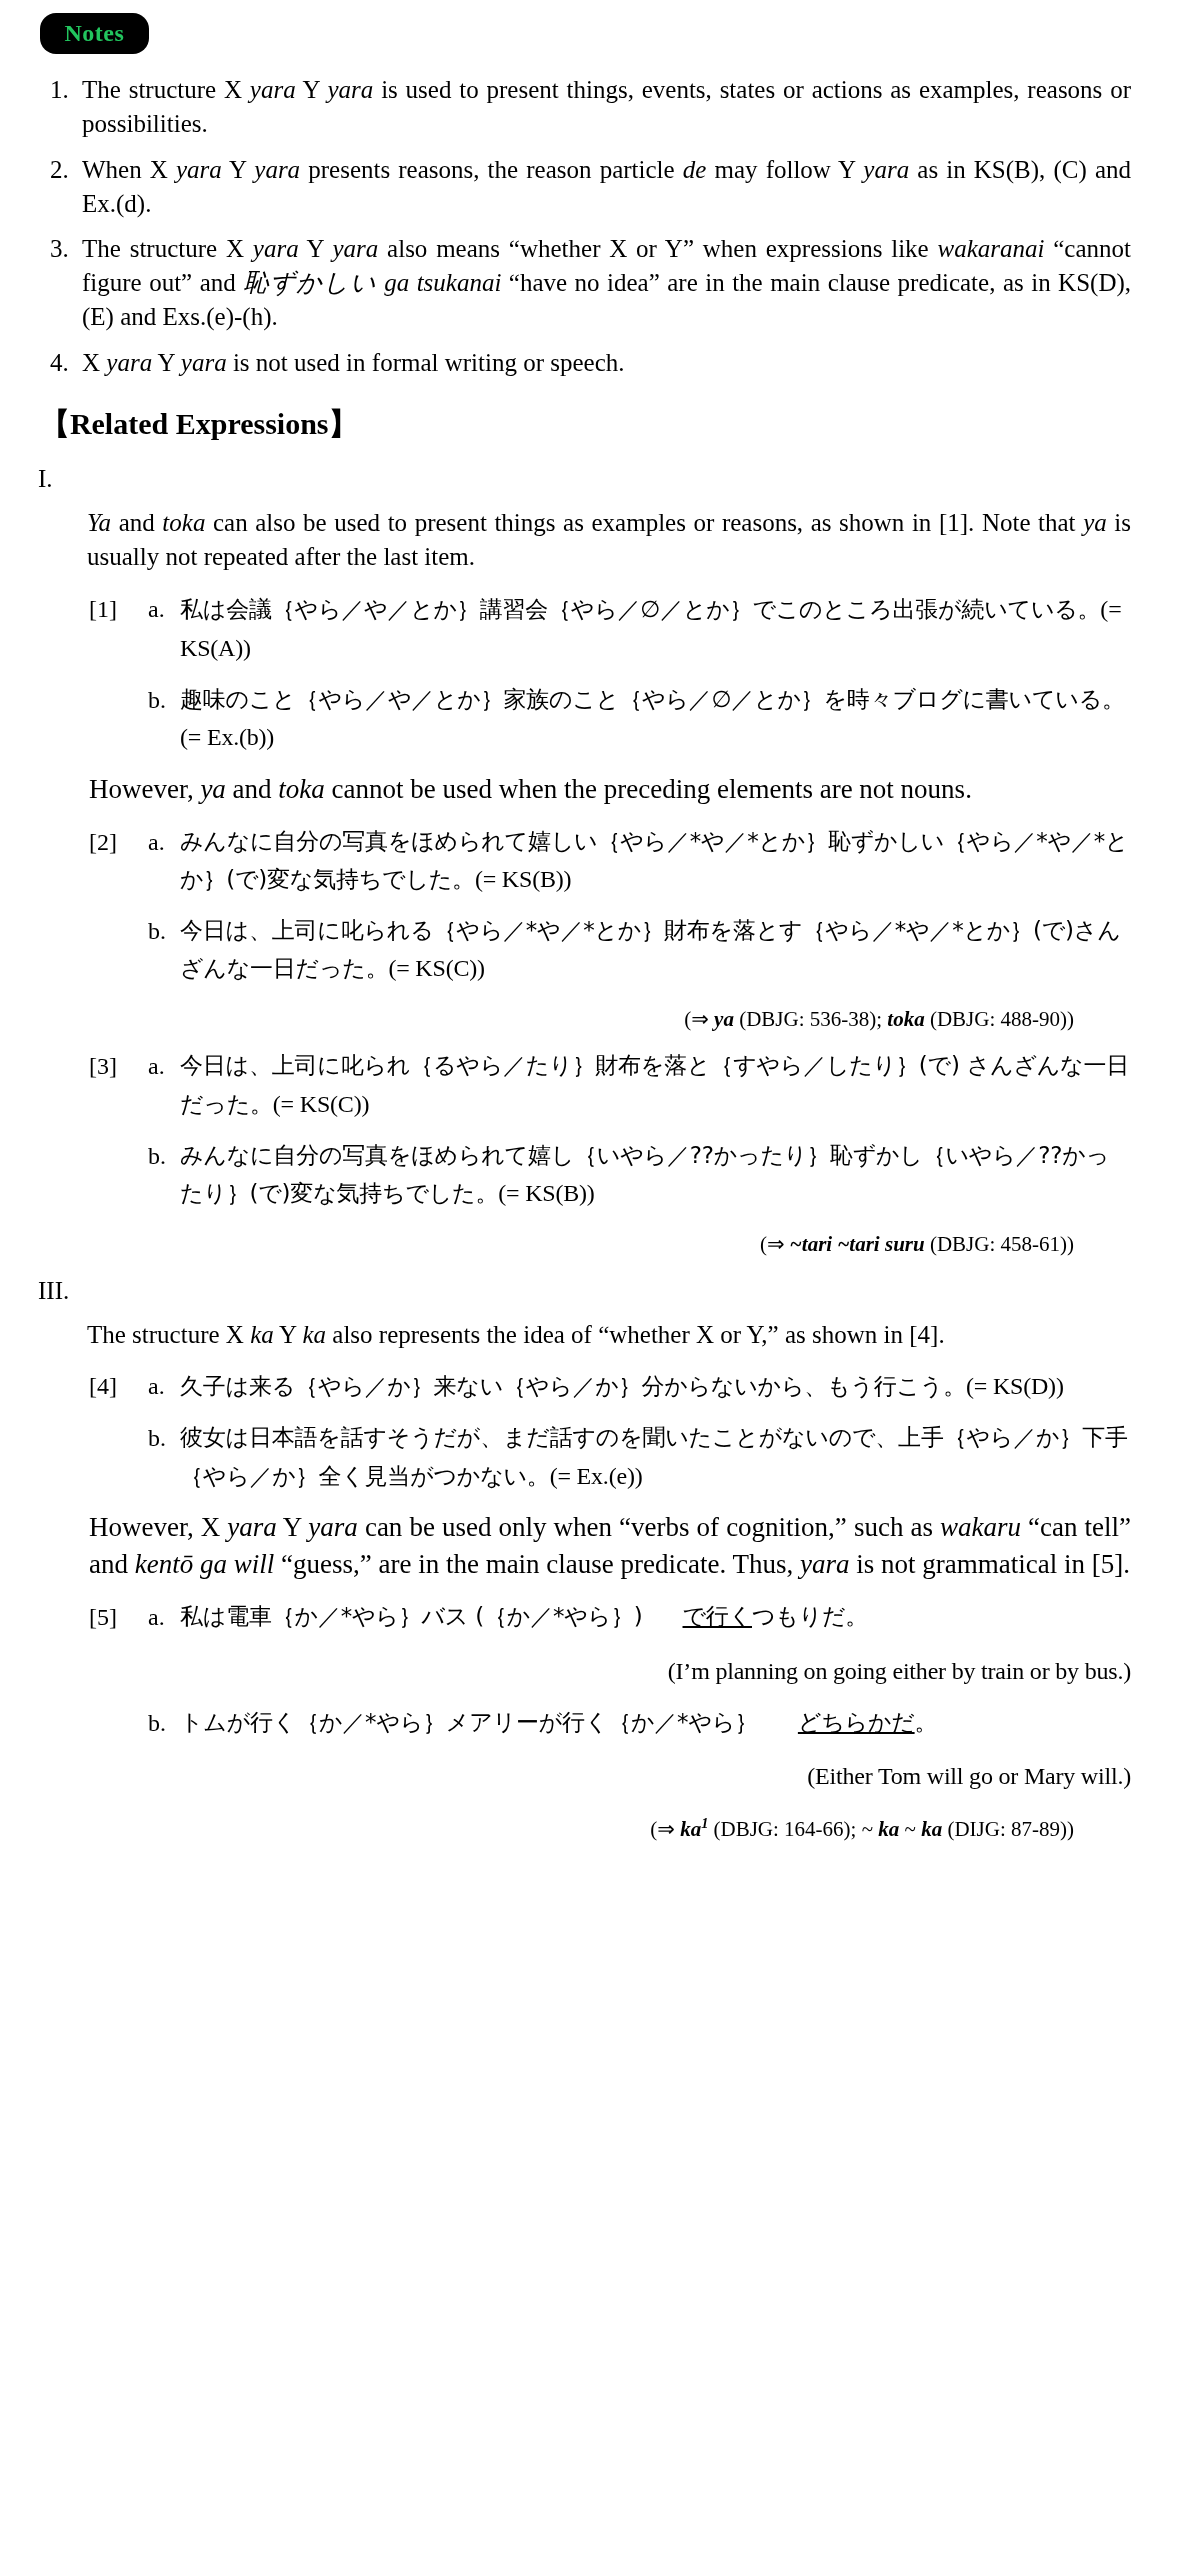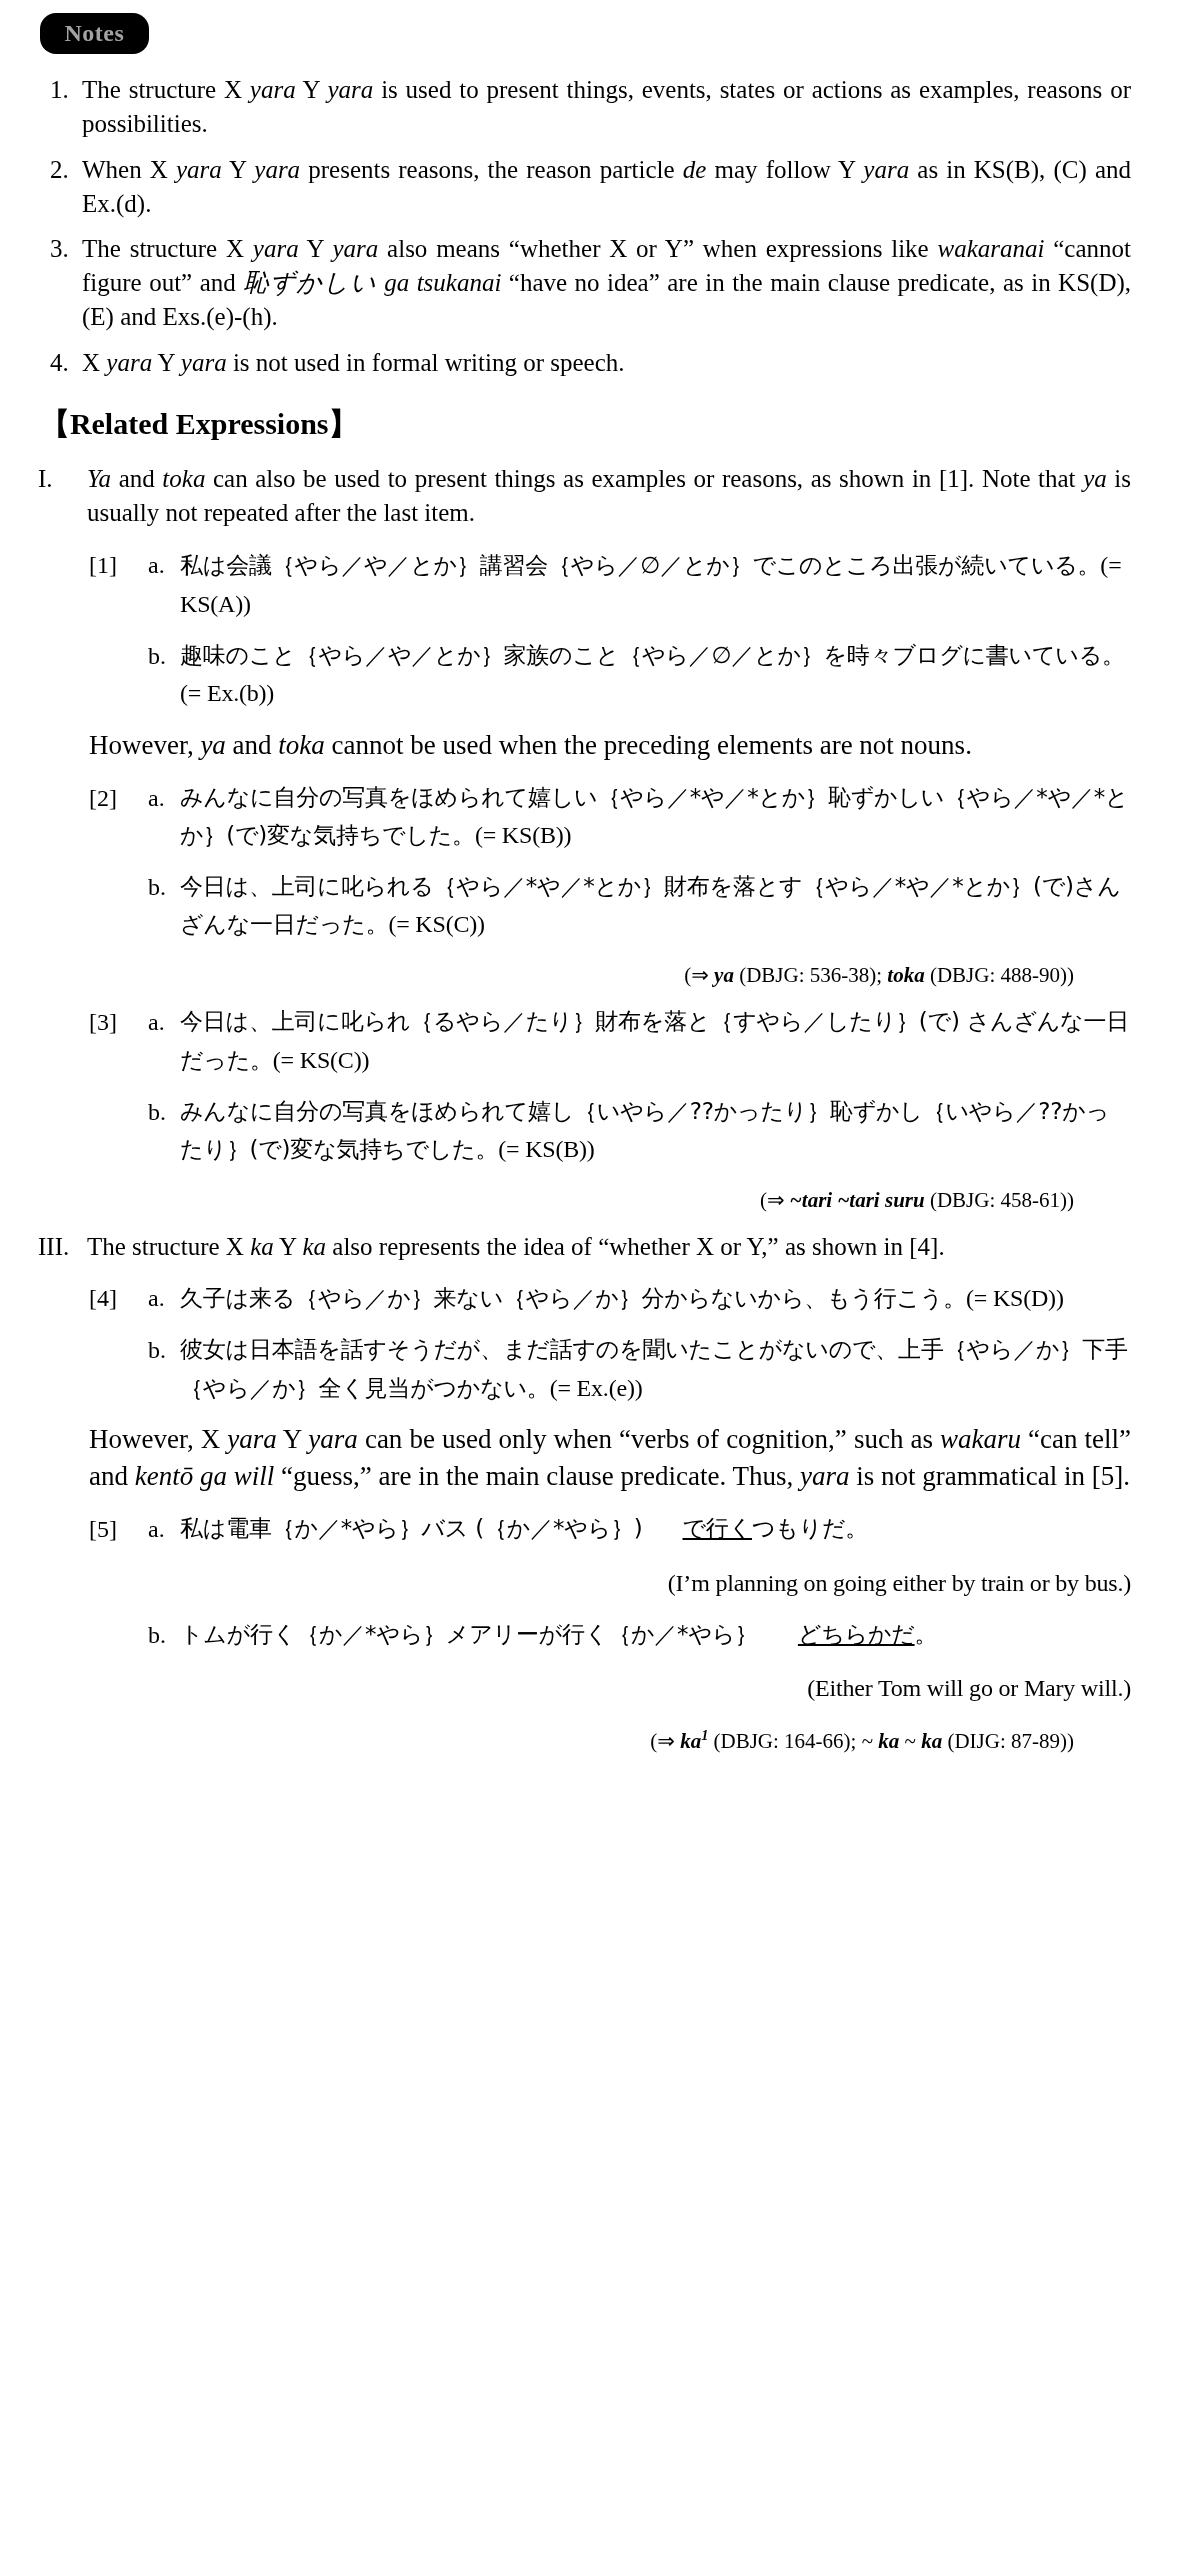--- a/index.html
+++ b/index.html
@@ -22,21 +22,21 @@
     box-sizing: border-box;
   }
   .content {
     padding: 13.3px 49px 19px 38px;
   }
 
   
   .notes-pill {
     display: inline-block;
     background: #000000;
-    color: #a3a3a3;
+    color: #22c55e;
     font-family: "Liberation Serif", serif;
     font-weight: bold;
     font-size: 24px;
     line-height: 1;
     padding: 7.6px 24.6px 9.5px 24.6px;
     border-radius: 16px;
     letter-spacing: 0.5px;
     margin: 0 0 5.7px 1.9px;
   }
 
@@ -93,20 +93,21 @@
   .rnum {
     width: 49px;
     flex: 0 0 49px;
     text-align: left;
     padding-right: 5.7px;
     box-sizing: border-box;
   }
   .rbody {
     flex: 1 1 auto;
     text-align: justify;
+    margin-top: 44px;
   }
 
   
   .exgroup {
     display: flex;
     align-items: flex-start;
     margin: 15px 0 0 51px;
     font-size: 24px;
     line-height: 1.45;
   }

